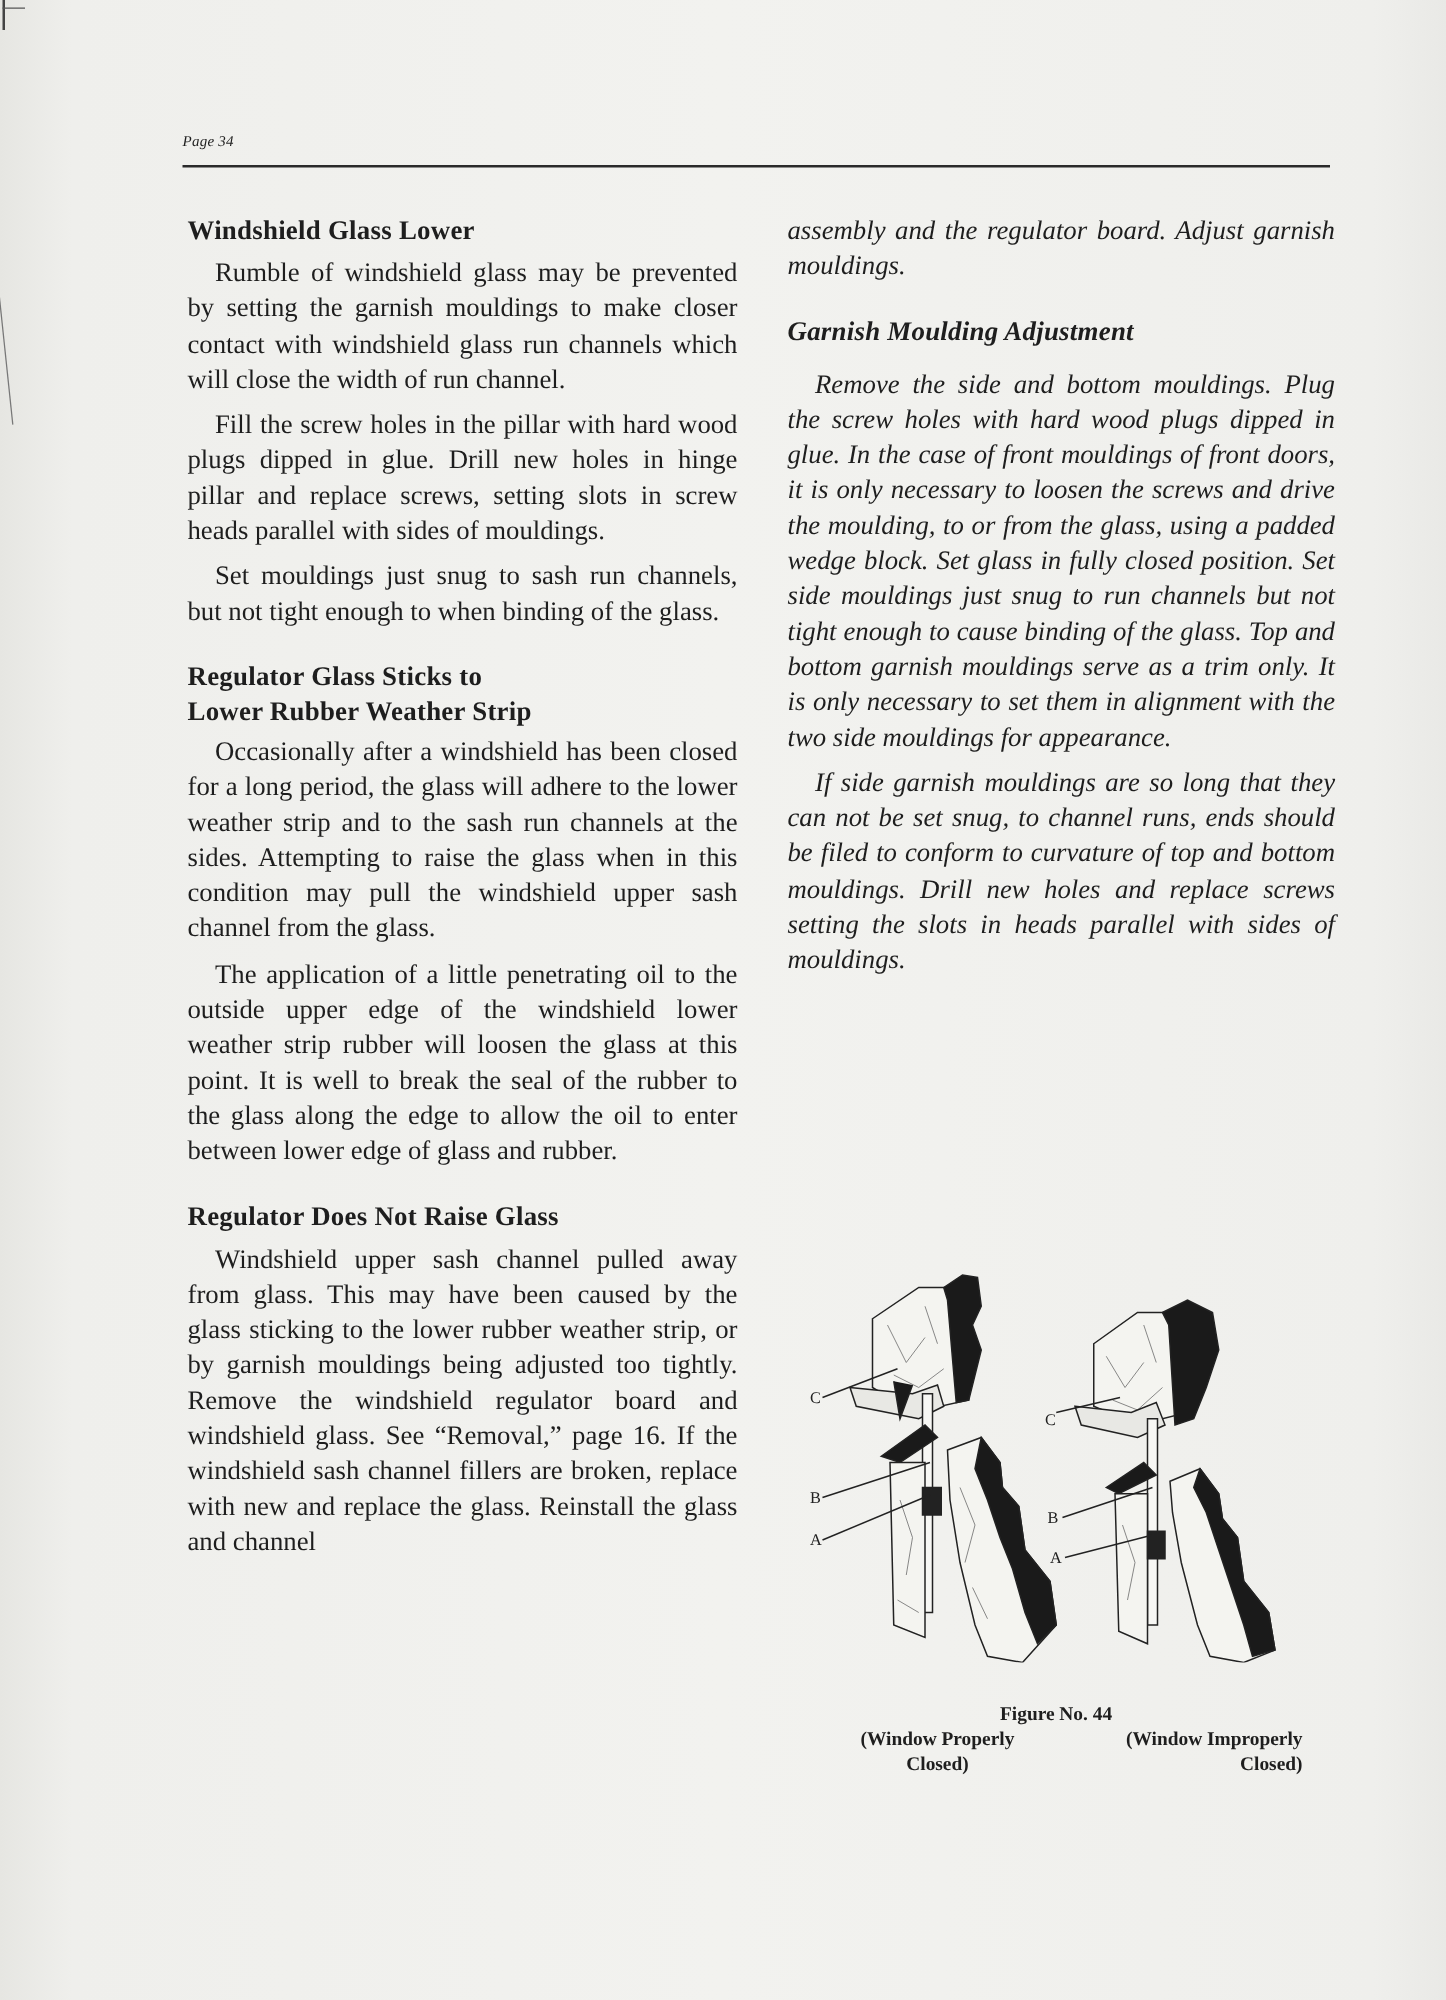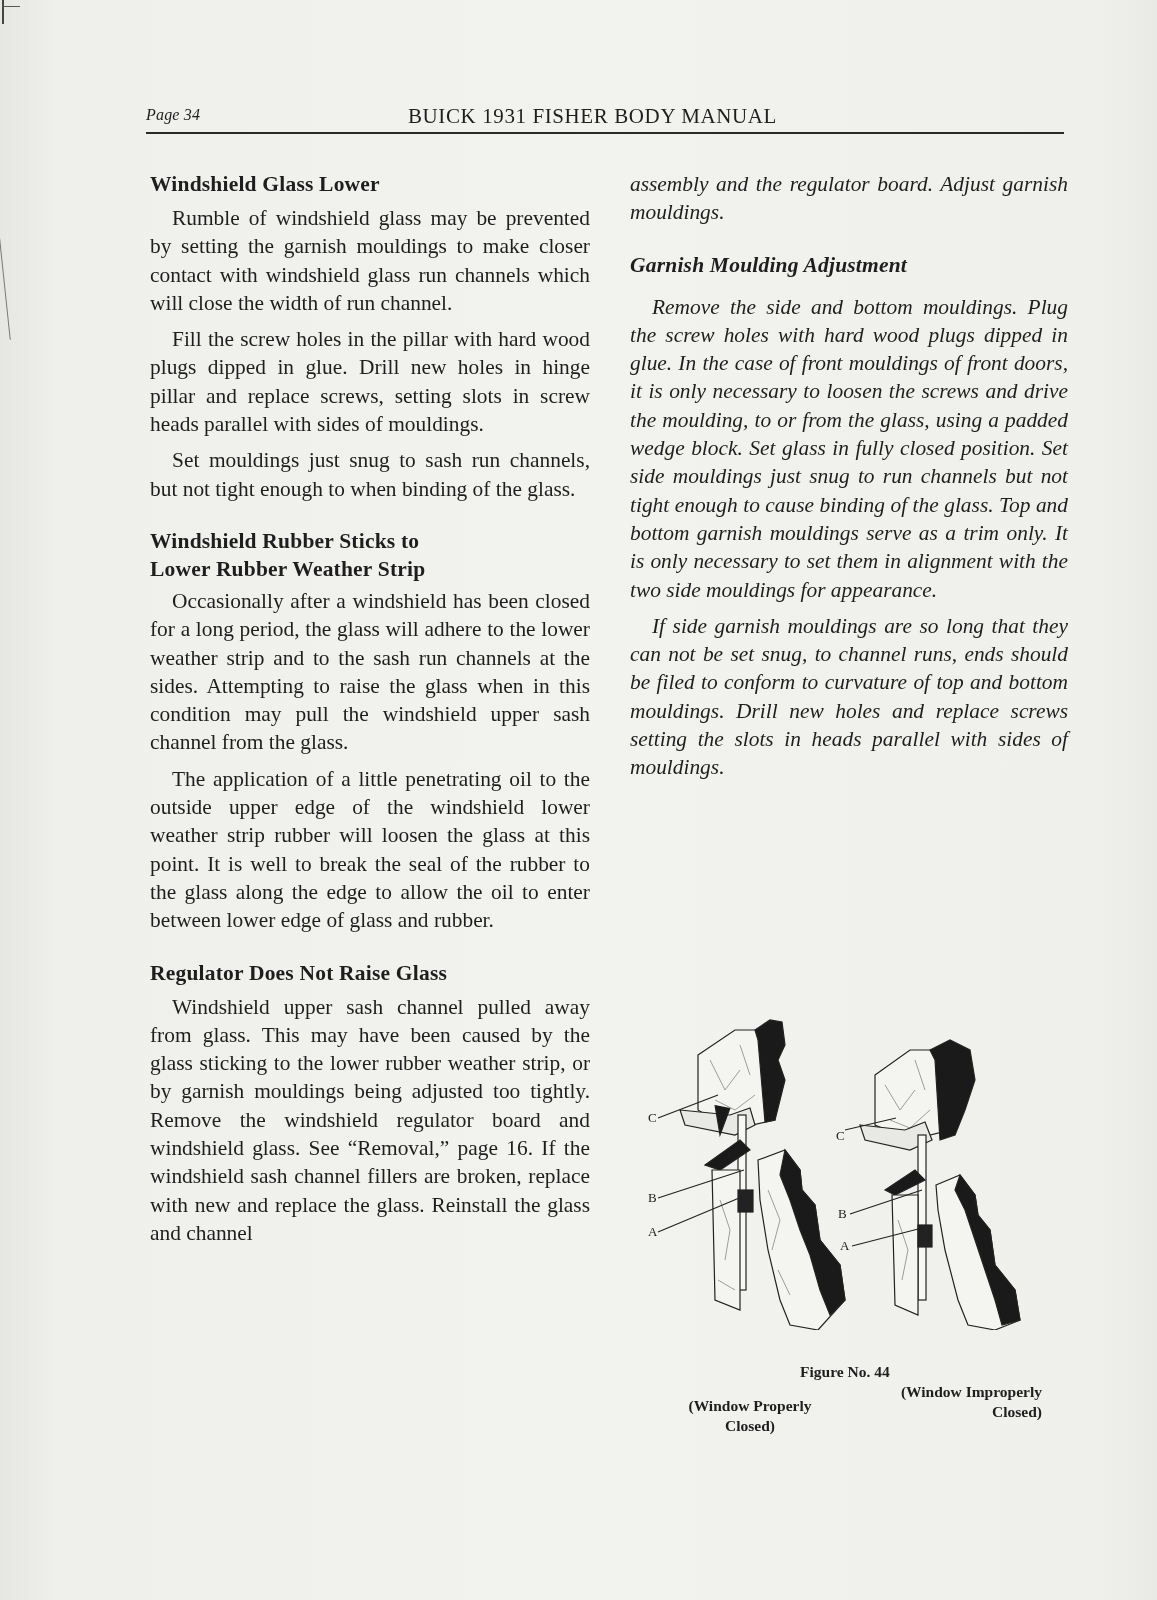--- a/index.html
+++ b/index.html
@@ -23,21 +23,21 @@
     }
     .edge-mark3 {
       position: absolute; left: 4px; top: 230px; width: 1px; height: 110px; background: #777;
       transform: rotate(-6deg);
     }
     .header {
       position: absolute; left: 146px; top: 104px; width: 918px; height: 28px;
     }
     .page-num {
       position: absolute; left: 0; top: 2px;
-      font-style: italic; font-size: 16px; letter-spacing: 0.2px;
+      font-style: italic; font-size: 12px; letter-spacing: 0.2px;
     }
     .running-title {
       position: absolute; left: 262px; top: 0;
       font-size: 21px; letter-spacing: 0.6px;
     }
     .rule {
       position: absolute; left: 146px; top: 132px; width: 918px; height: 2px; background: #2a2a2a;
     }
     .col {
       position: absolute; top: 170px;
@@ -56,48 +56,47 @@
     .figure {
       position: absolute; left: 640px; top: 1000px; width: 420px; height: 330px;
     }
     .figure svg { width: 100%; height: 100%; }
     .caption {
       position: absolute; left: 650px; top: 1362px; width: 420px;
       font-family: "Liberation Serif", "DejaVu Serif", serif;
       font-weight: bold; font-size: 15.5px; line-height: 20px;
     }
     .caption-title { position: absolute; left: 150px; top: 0; }
-    .caption-left { position: absolute; left: 20px; top: 20px; text-align: center; width: 160px; margin-top: 14px; }
+    .caption-left { position: absolute; left: 20px; top: 20px; text-align: center; width: 160px; }
     .caption-right { position: absolute; left: 212px; top: 20px; text-align: right; width: 180px; }
   </style>
 </head>
 <body>
 
 <div class="page-bg"></div>
 <div class="edge-mark"></div>
 <div class="edge-mark2"></div>
 <div class="edge-mark3"></div>
 
 <div class="header">
   <span class="page-num">Page 34</span>
-  <span class="running-title">BUICK 1931 FISHER BODY MANUAL</span>
 </div>
 <div class="rule"></div>
 
 <div class="col col-left">
   <div class="heading">Windshield Glass Lower</div>
   <p>Rumble of windshield glass may be prevented by setting the garnish mouldings to make closer contact with windshield glass run channels which will close the width of run channel.</p>
   <div class="gap-s"></div>
   <p>Fill the screw holes in the pillar with hard wood plugs dipped in glue.  Drill new holes in hinge pillar and replace screws, setting slots in screw heads parallel with sides of mouldings.</p>
   <div class="gap-s"></div>
   <p>Set mouldings just snug to sash run channels, but not tight enough to when binding of the glass.</p>
   <div class="gap-m"></div>
 
   <div class="heading" style="margin-bottom:4px;">
-    <div>Windshield Rubber Sticks to</div>
+    <div>Regulator Glass Sticks to</div>
     <div>Lower Rubber Weather Strip</div>
   </div>
   <p>Occasionally after a windshield has been closed for a long period, the glass will adhere to the lower weather strip and to the sash run channels at the sides. Attempting to raise the glass when in this condition may pull the windshield upper sash channel from the glass.</p>
   <div class="gap-s"></div>
   <p>The application of a little penetrating oil to the outside upper edge of the windshield lower weather strip rubber will loosen the glass at this point.  It is well to break the seal of the rubber to the glass along the edge to allow the oil to enter between lower edge of glass and rubber.</p>
   <div class="gap-m"></div>
 
   <div class="heading">Regulator Does Not Raise Glass</div>
   <p>Windshield upper sash channel pulled away from glass.  This may have been caused by the glass sticking to the lower rubber weather strip, or by garnish mouldings being adjusted too tightly.  Remove the windshield regulator board and windshield glass.  See “Removal,” page 16. If the windshield sash channel fillers are broken, replace with new and replace the glass.  Reinstall the glass and channel</p>
 </div>

